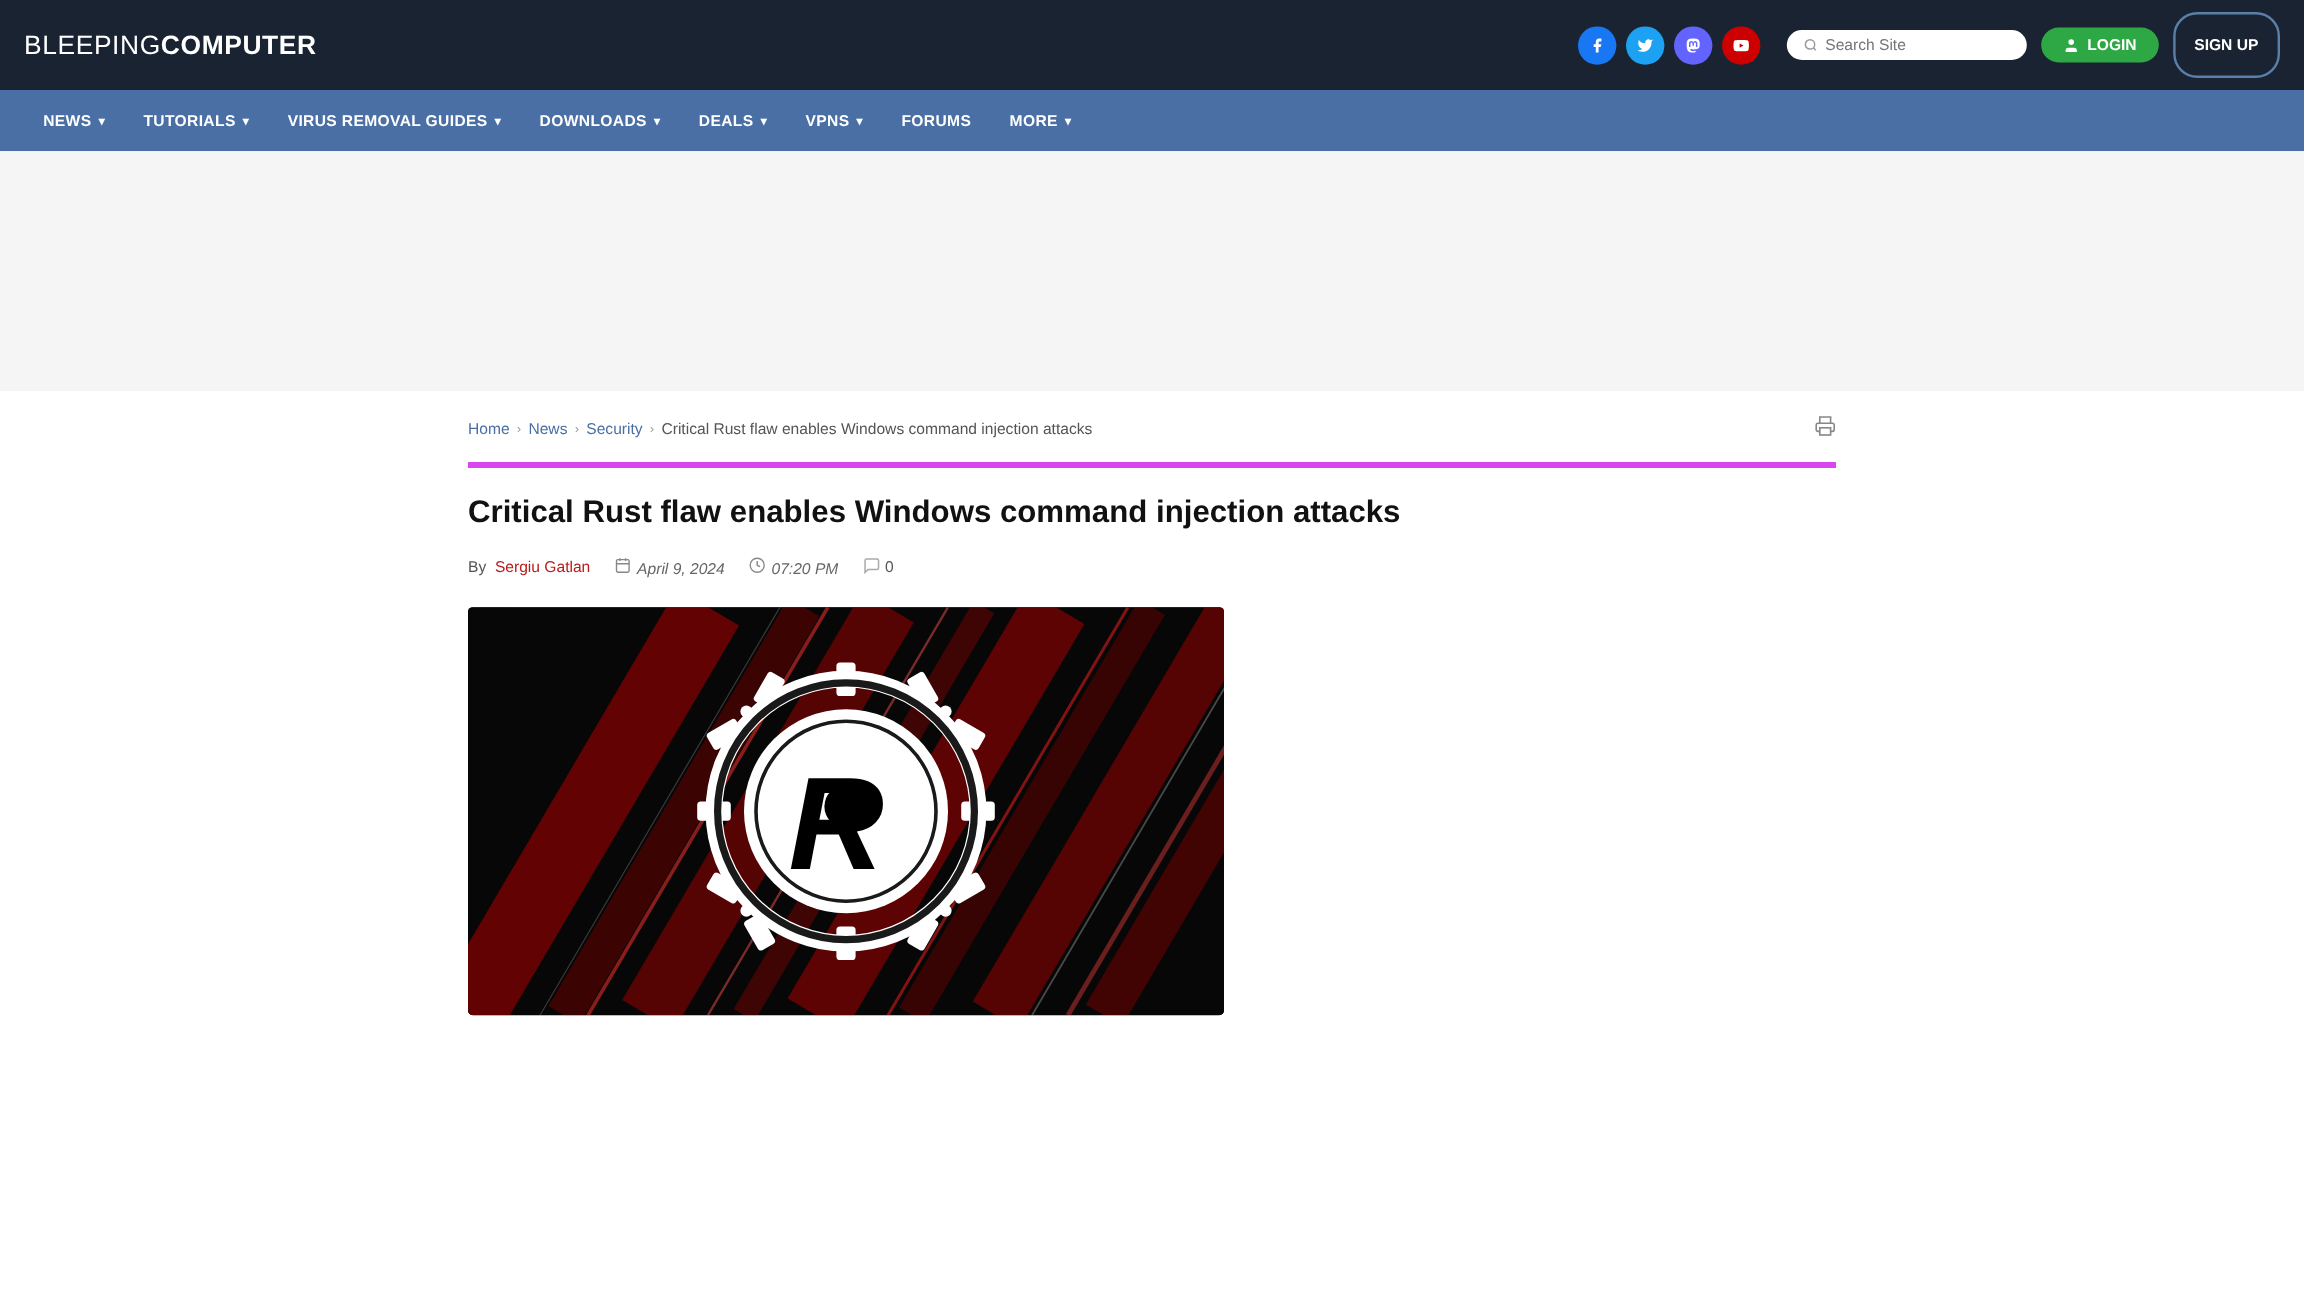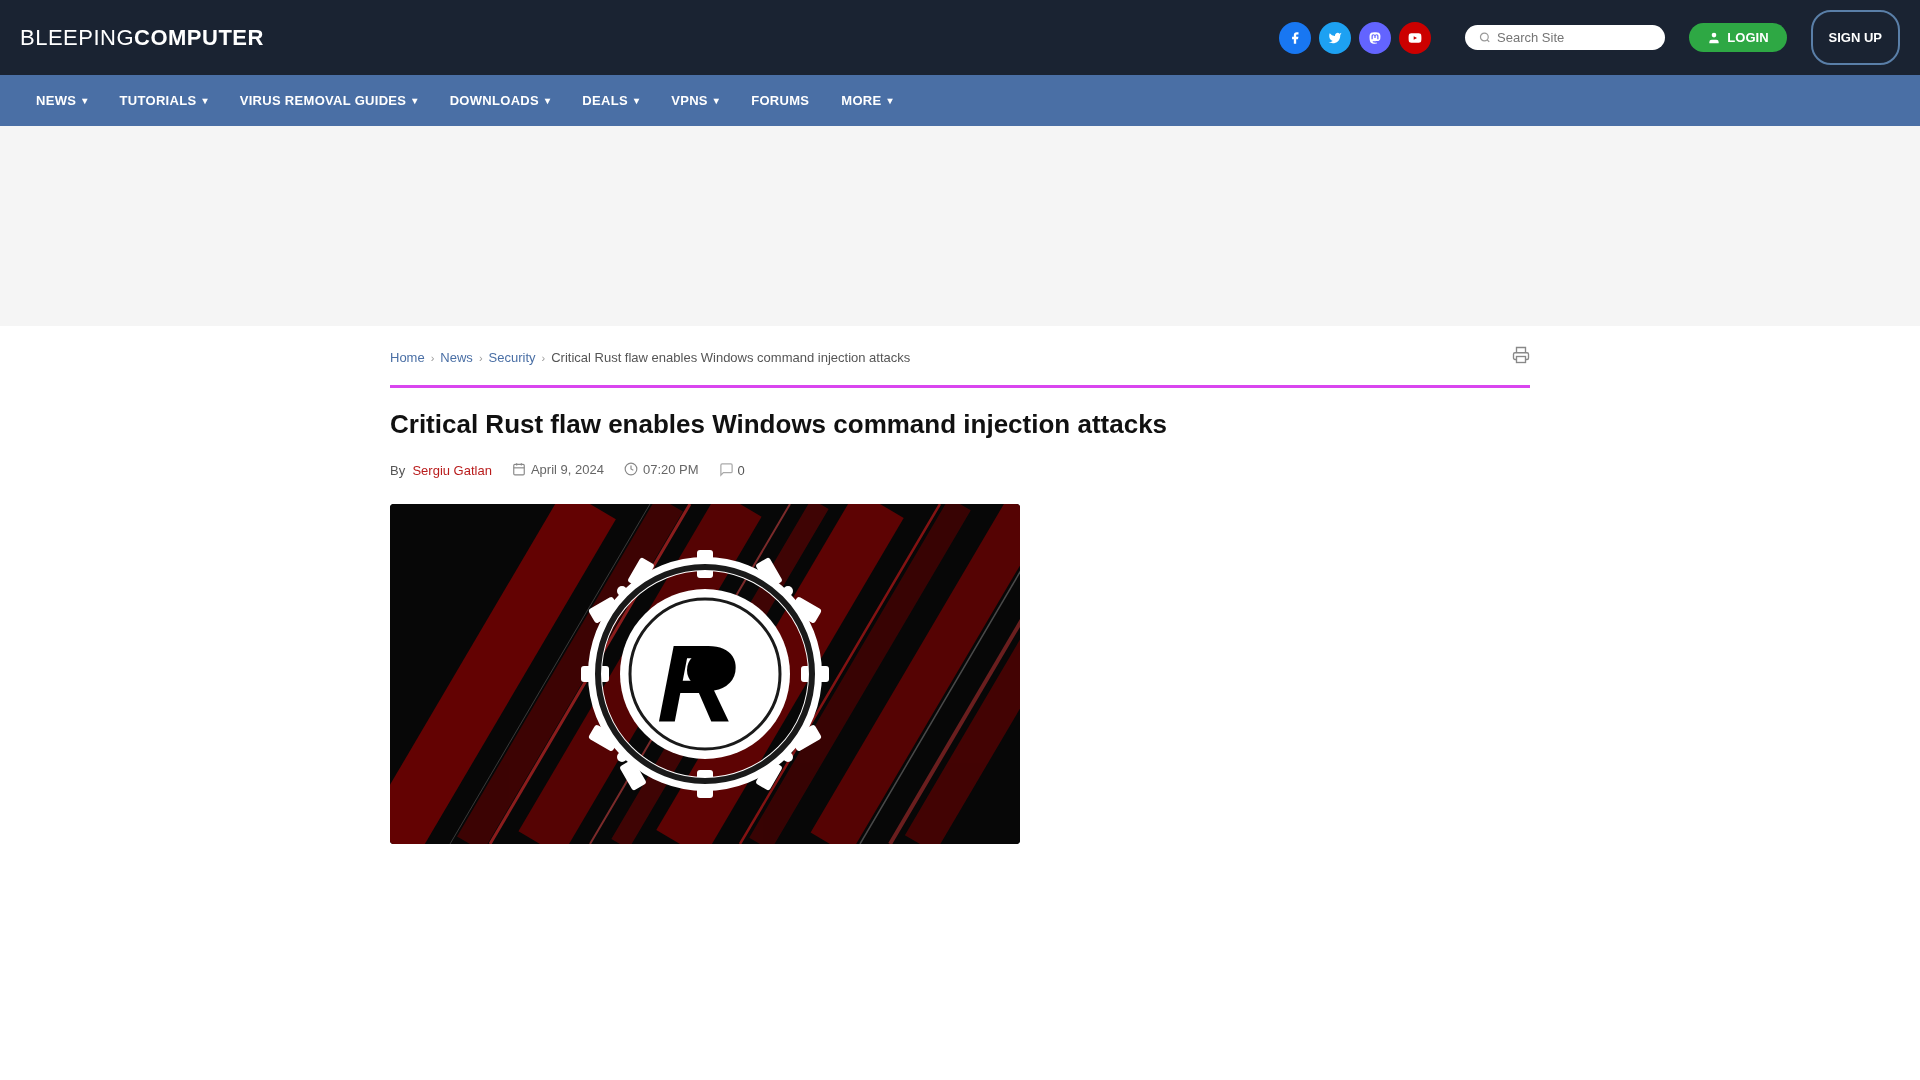--- a/index.html
+++ b/index.html
@@ -17,21 +17,21 @@
       color: #fff;
       font-size: 22px;
       font-weight: 400;
       letter-spacing: 0.5px;
       text-decoration: none;
     }
     .logo strong { font-weight: 800; }
     .header-right {
       display: flex;
       align-items: center;
-      gap: 24px;
+      gap: 12px;
     }
     .social-icons {
       display: flex;
       gap: 8px;
       margin-right: 10px;
     }
     .social-icon {
       width: 32px;
       height: 32px;
       border-radius: 50%;
@@ -129,21 +129,21 @@
       padding: 20px;
     }
 
     
     .breadcrumb {
       display: flex;
       align-items: center;
       gap: 6px;
       font-size: 13px;
       padding-bottom: 16px;
-      border-bottom: 3px solid #d946ef;
+      border-bottom: 5px solid #d946ef;
       margin-bottom: 20px;
     }
     .breadcrumb a {
       color: #4a6fa5;
       text-decoration: none;
       cursor: pointer;
     }
     .breadcrumb-sep { color: #999; font-size: 11px; }
     .breadcrumb-current { color: #555; }
     .breadcrumb-print {
@@ -167,22 +167,23 @@
       gap: 20px;
       font-size: 13px;
       color: #666;
       margin-bottom: 24px;
       flex-wrap: wrap;
     }
     .article-meta .by { color: #555; }
     .article-meta .author { color: #b91c1c; cursor: pointer; text-decoration: none; font-weight: 500; }
     .meta-item {
       display: flex;
-      align-items: flex-start;
+      align-items: flex-end;
       gap: 5px;
+      font-style: italic;
     }
     .meta-icon { font-size: 14px; color: #888; }
     .comment-bubble {
       display: flex;
       align-items: center;
       gap: 4px;
       color: #888;
     }
     .comment-count { color: #555; font-weight: 500; }
 

